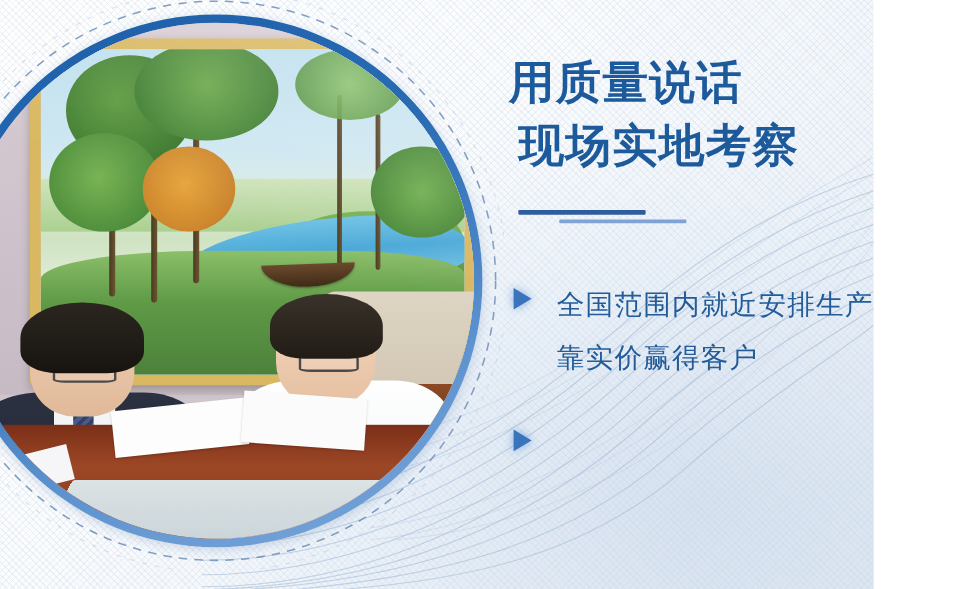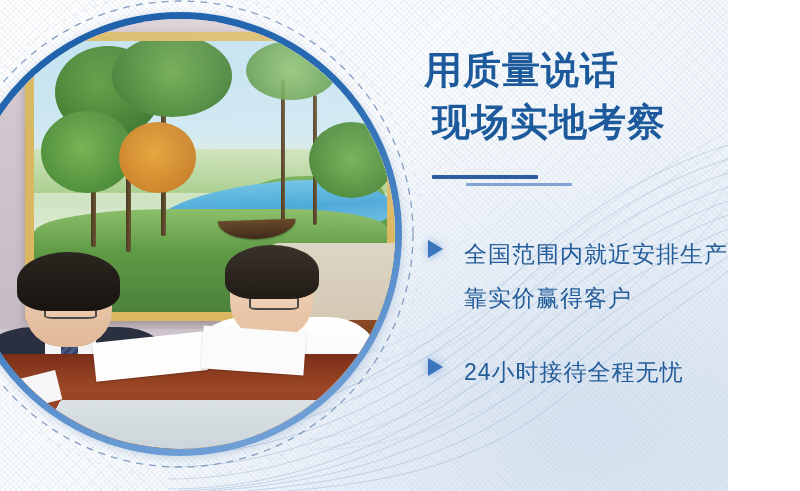--- a/index.html
+++ b/index.html
@@ -272,20 +272,19 @@
         <span class="arrow"></span>
         <div class="blines">
           <div class="bline">全国范围内就近安排生产</div>
           <div class="bline">靠实价赢得客户</div>
         </div>
       </div>
 
       <div class="bullet-group">
         <span class="arrow"></span>
         <div class="blines">
-          <div class="bline">24小时接待全程无忧</div>
         </div>
       </div>
 
     </div>
   </div>
 
 </div>
 
 </body></html>

